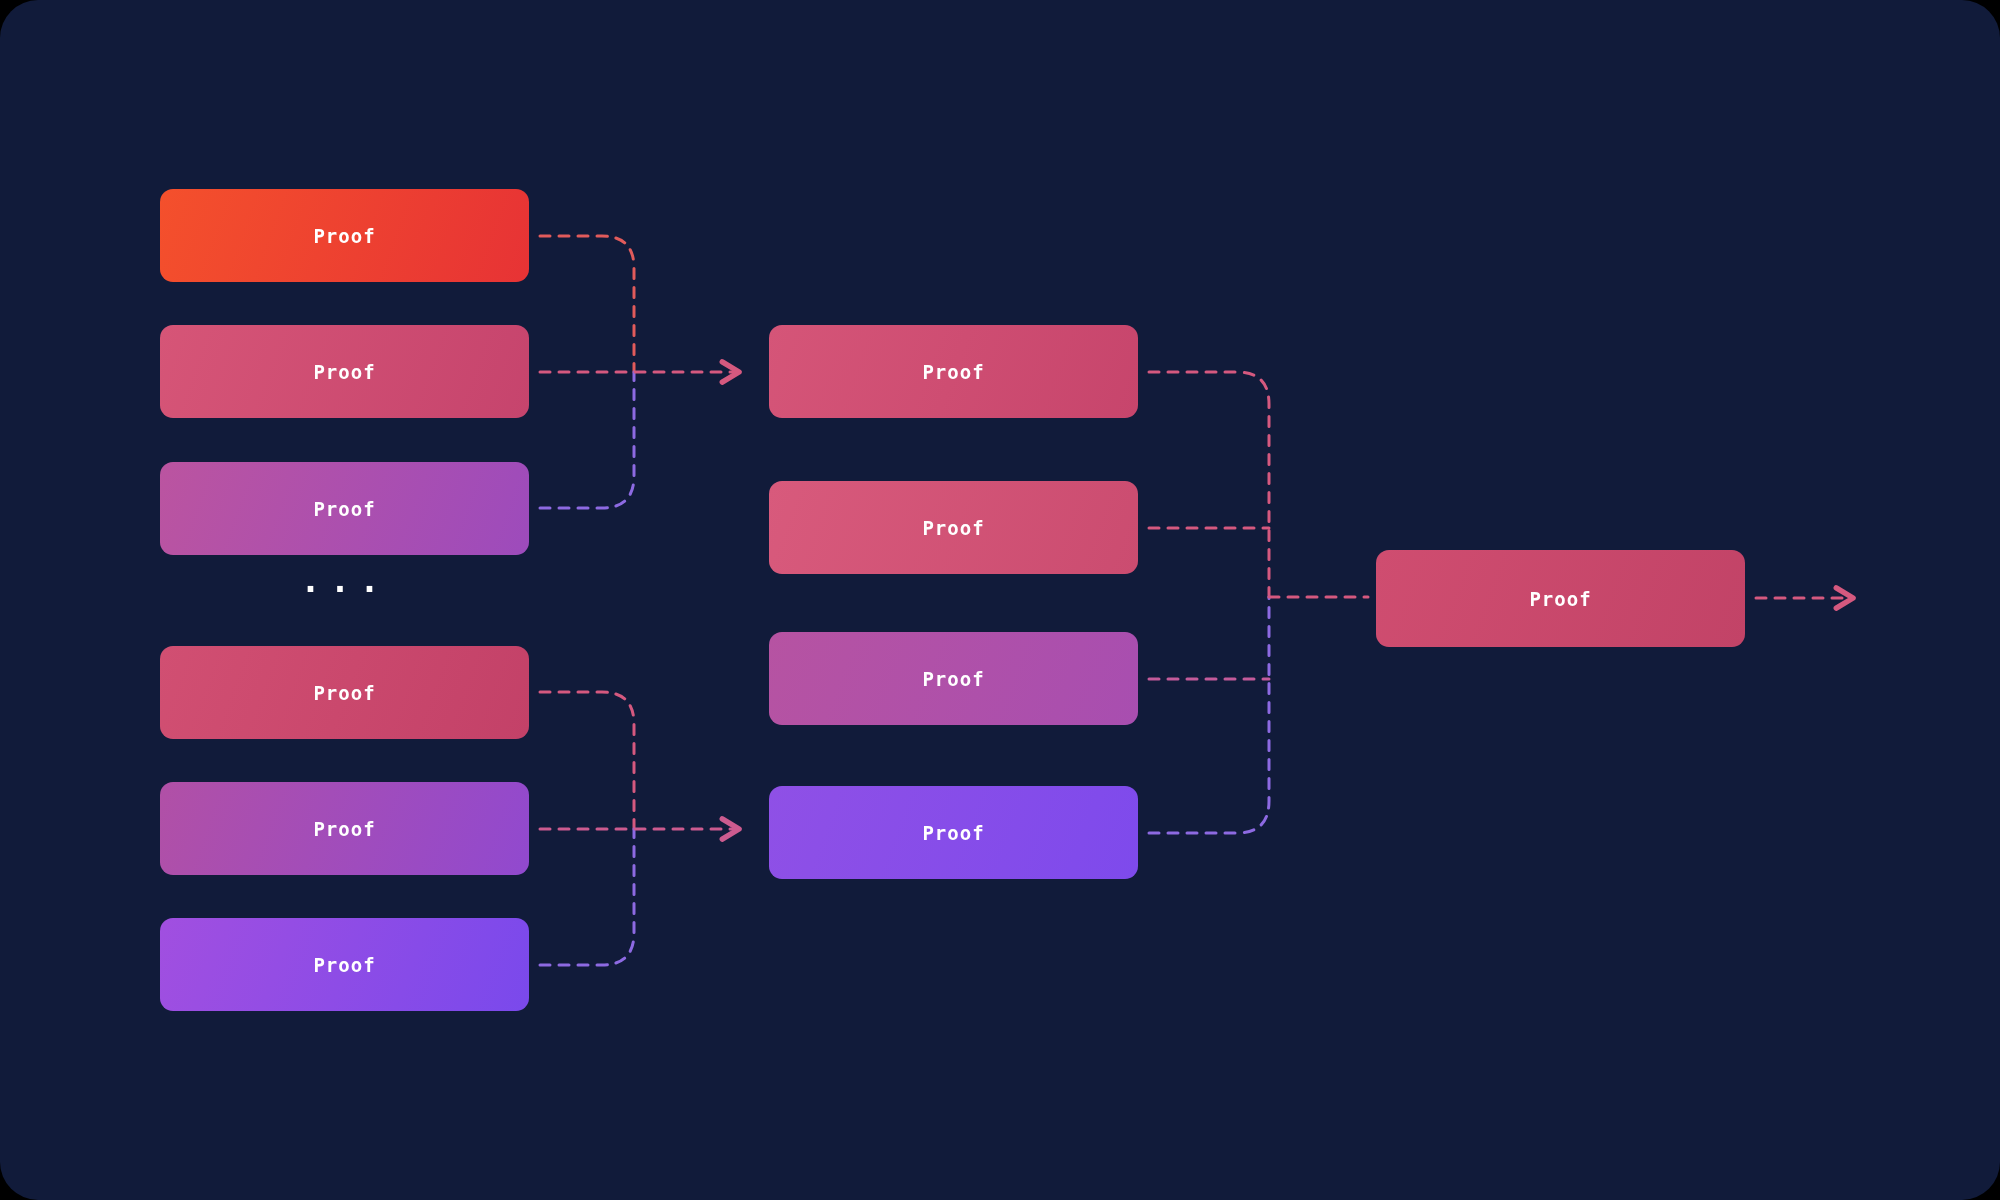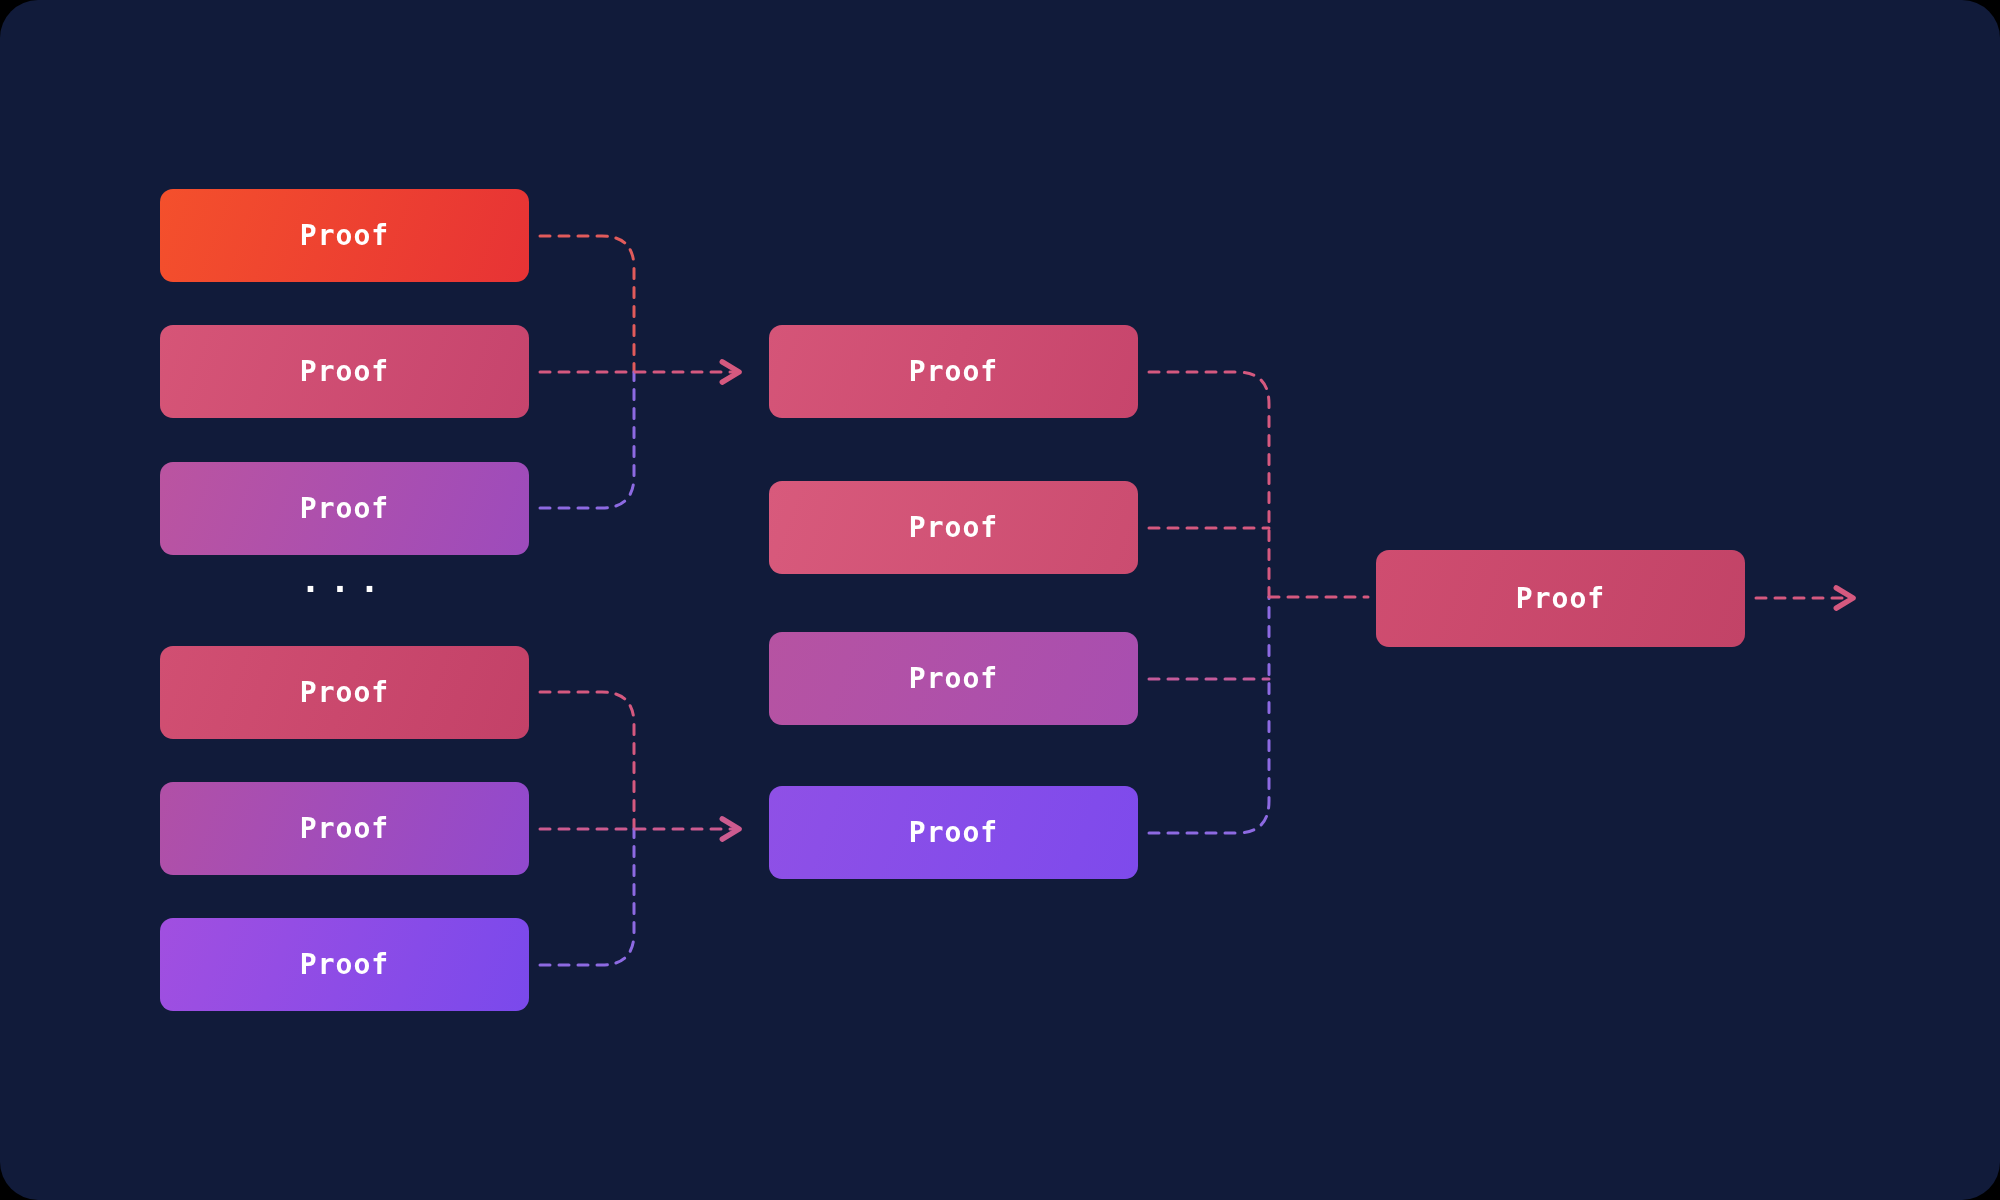--- a/index.html
+++ b/index.html
@@ -28,21 +28,21 @@
   }
   .node {
     position: absolute;
     width: 369px;
     height: 93px;
     border-radius: 13px;
     display: flex;
     align-items: center;
     justify-content: center;
     color: #ffffff;
-    font-size: 28px;
+    font-size: 19px;
     font-weight: 600;
     letter-spacing: 1px;
     font-family: "DejaVu Sans Mono", monospace;
   }
   
   .g-red     { background: linear-gradient(110deg, #f4502c, #e73335); }
   .g-rose    { background: linear-gradient(110deg, #d65577, #c6446d); }
   .g-magenta { background: linear-gradient(110deg, #bb54a0, #9d4bbc); }
   .g-rose2   { background: linear-gradient(110deg, #d14f72, #c34168); }
   .g-magenta2{ background: linear-gradient(110deg, #b150a6, #9149cf); }

